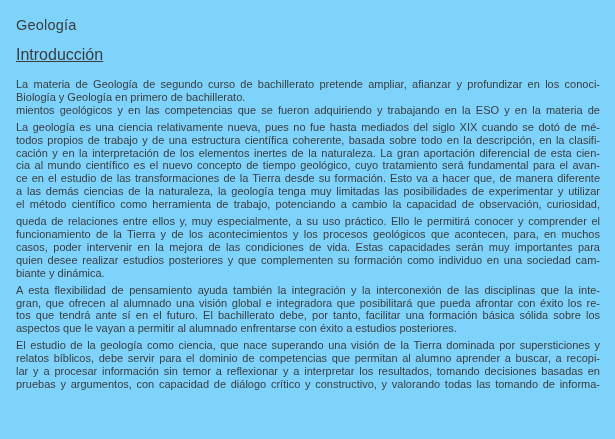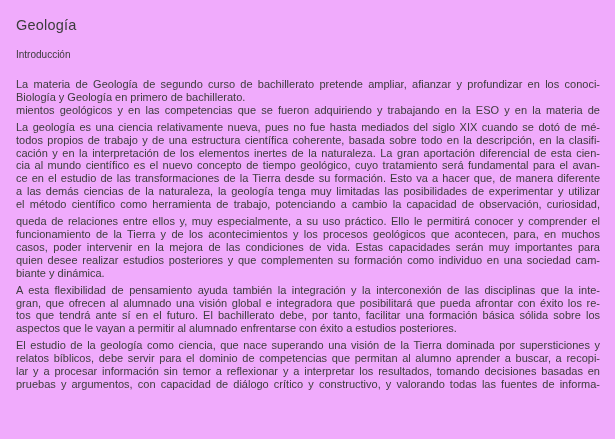--- a/index.html
+++ b/index.html
@@ -12,36 +12,37 @@
     height: 439px;
     overflow: hidden;
     font-family: "Liberation Sans", sans-serif;
     color: #3c3c3c;
   }
   .page {
     box-sizing: border-box;
     width: 615px;
     height: 439px;
     padding: 16px 15px 9px 16px;
-    background: #f0abfc;
+    background: #7dd3fc;
   }
   .doc-title {
     margin: 0;
     font-size: 14.5px;
     font-weight: 400;
     line-height: 18px;
     letter-spacing: 0.2px;
     color: #3c3c3c;
   }
   .section-heading {
     margin-top: 14px;
-    font-size: 10px;
+    font-size: 16px;
     font-weight: 400;
     line-height: 13px;
     color: #3c3c3c;
+    text-decoration: underline;
   }
   .doc-body {
     margin-top: 17px;
   }
   .para {
     margin-top: 4px;
   }
   .line {
     font-size: 11px;
     line-height: 12.9px;
@@ -87,16 +88,16 @@
       <div class="para">
         <div class="line">A esta flexibilidad de pensamiento ayuda también la integración y la interconexión de las disciplinas que la inte-</div>
         <div class="line">gran, que ofrecen al alumnado una visión global e integradora que posibilitará que pueda afrontar con éxito los re-</div>
         <div class="line">tos que tendrá ante sí en el futuro. El bachillerato debe, por tanto, facilitar una formación básica sólida sobre los</div>
         <div class="line para-end">aspectos que le vayan a permitir al alumnado enfrentarse con éxito a estudios posteriores.</div>
       </div>
       <div class="para">
         <div class="line">El estudio de la geología como ciencia, que nace superando una visión de la Tierra dominada por supersticiones y</div>
         <div class="line">relatos bíblicos, debe servir para el dominio de competencias que permitan al alumno aprender a buscar, a recopi-</div>
         <div class="line">lar y a procesar información sin temor a reflexionar y a interpretar los resultados, tomando decisiones basadas en</div>
-        <div class="line">pruebas y argumentos, con capacidad de diálogo crítico y constructivo, y valorando todas las fuentes de informa-</div>
+        <div class="line">pruebas y argumentos, con capacidad de diálogo crítico y constructivo, y valorando todas las tomando de informa-</div>
       </div>
     </div>
 </div>
 
 </body></html>

